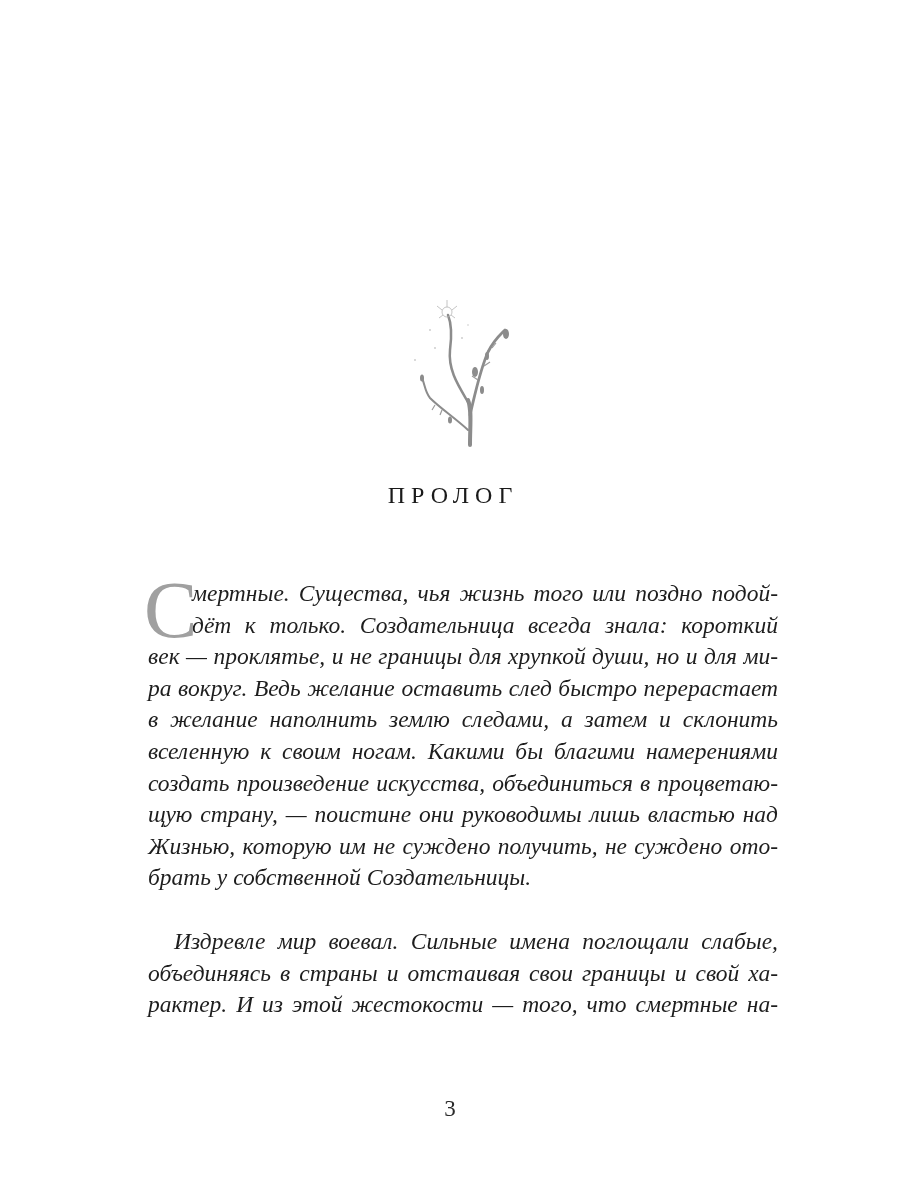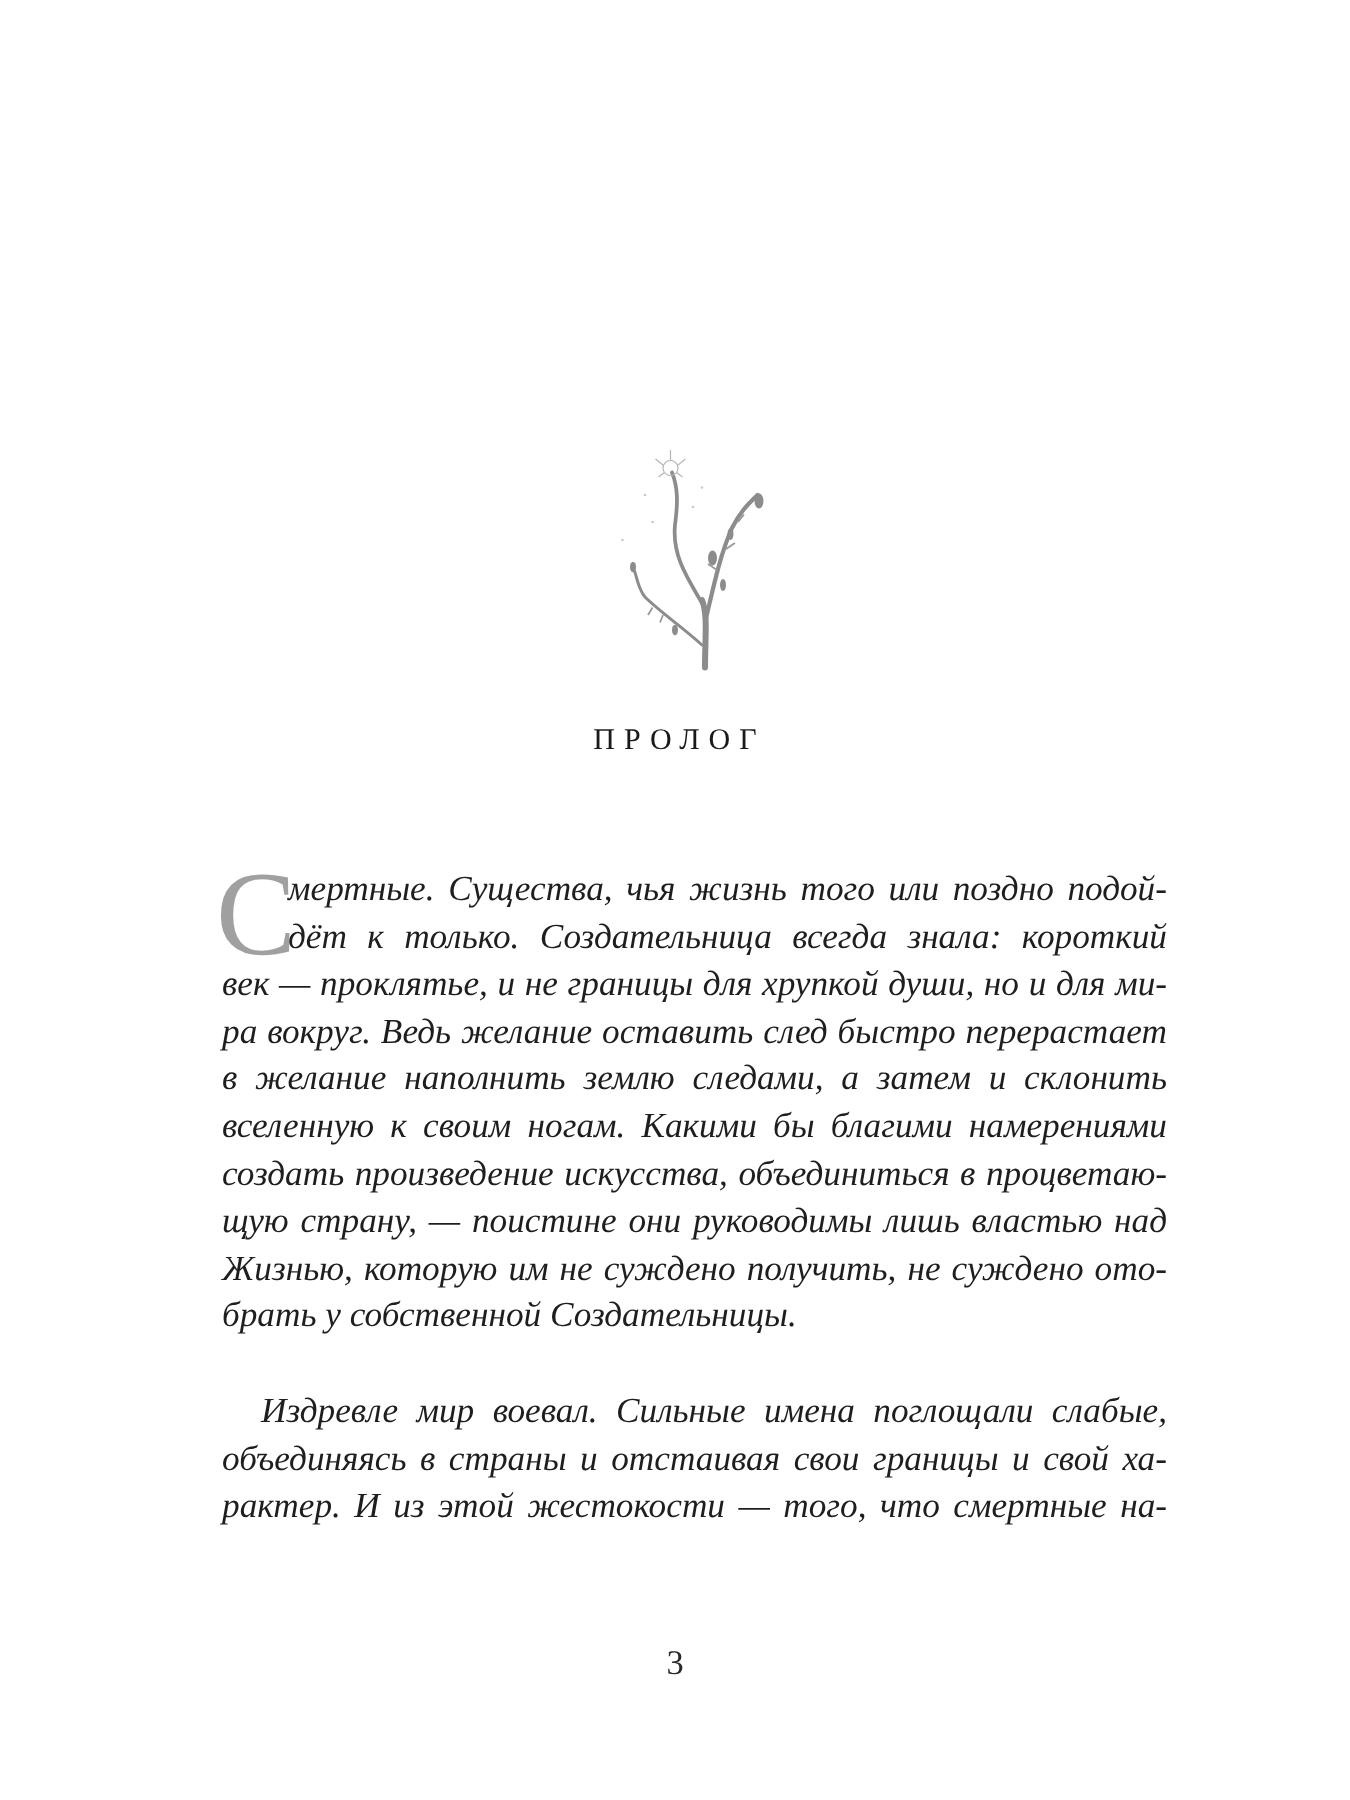--- a/index.html
+++ b/index.html
@@ -27,21 +27,21 @@
       top: 290px;
       width: 120px;
       height: 160px;
     }
     .chapter-title {
       position: absolute;
       left: 0;
       width: 900px;
       top: 482px;
       text-align: center;
-      font-size: 20px;
+      font-size: 24px;
       letter-spacing: 6px;
       font-weight: normal;
       color: #1a1a1a;
       margin: 0;
       padding-left: 6px;
       box-sizing: border-box;
     }
     .body-text {
       position: absolute;
       left: 148px;

